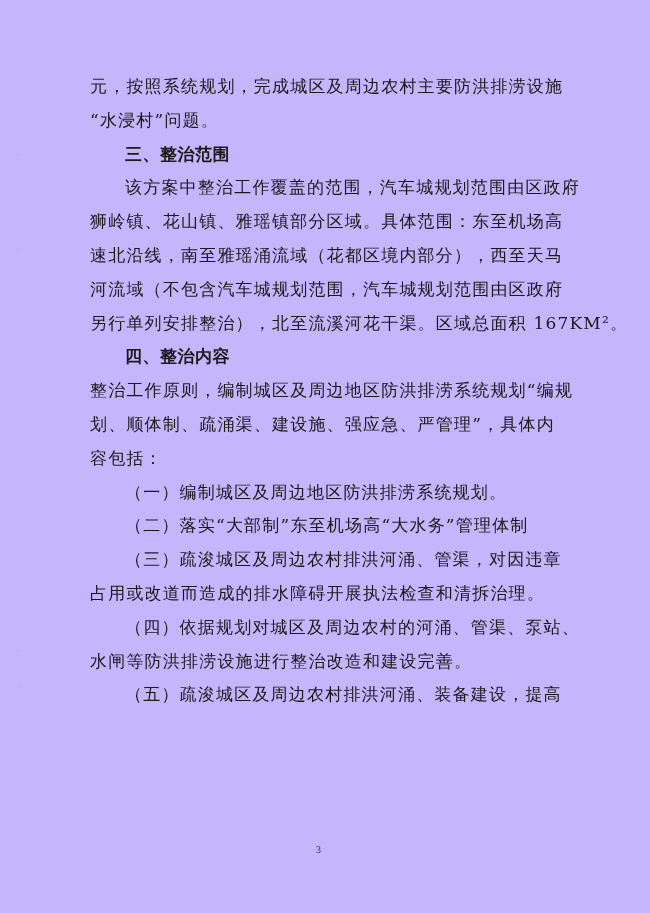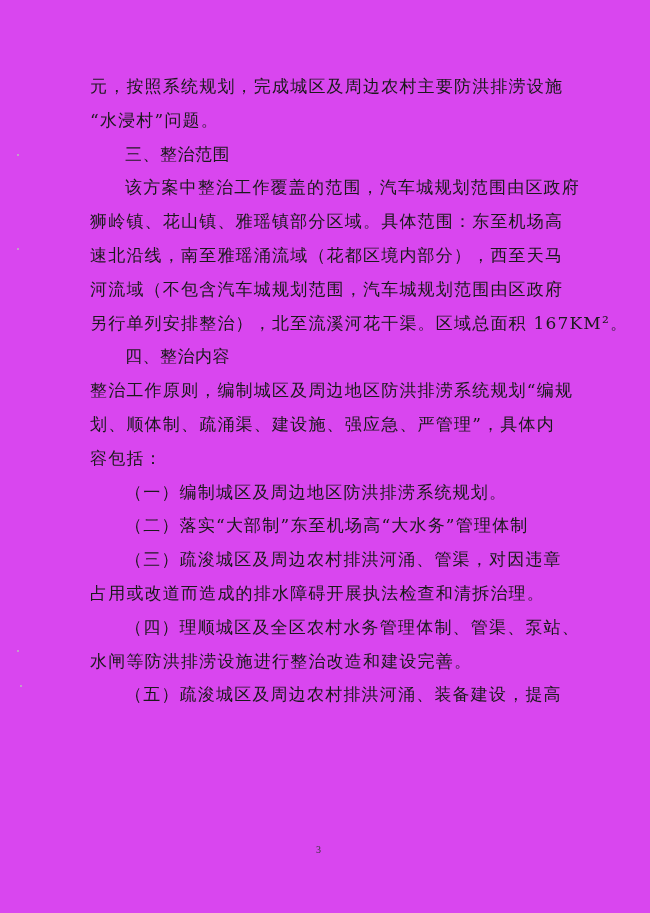--- a/index.html
+++ b/index.html
@@ -1,28 +1,28 @@
 <!DOCTYPE html>
 <html><head>
 <meta charset="utf-8">
 <style>
   html, body { margin: 0; padding: 0; background: #ffffff; }
   body { width: 650px; height: 913px; position: relative; overflow: hidden; }
   .page {
     position: absolute; left: 0; top: 0; width: 650px; height: 913px;
-    background: #d946ef;
+    background: #c4b5fd;
   }
   .body-text {
     position: absolute; left: 90px; top: 70px; width: 460px;
     font-family: "DejaVu Serif", "Liberation Serif", serif;
     font-size: 17px; line-height: 33.8px; color: #1a1a1a;
   }
   .line { height: 33.8px; white-space: nowrap; letter-spacing: 1.2px; }
   .indent { padding-left: 35px; }
-  .heading { font-family: "DejaVu Sans", "Liberation Sans", sans-serif; font-weight: normal; letter-spacing: 0.5px; }
+  .heading { font-family: "DejaVu Sans", "Liberation Sans", sans-serif; font-weight: bold; letter-spacing: 0.5px; }
   .page-number {
     position: absolute; left: 316px; top: 844px; font-size: 10px;
     font-family: "Liberation Serif", serif; color: #333;
   }
   .speck { position: absolute; width: 2px; height: 2px; background: #bbb; border-radius: 1px; }
 </style>
 </head>
 <body>
 
 <div class="page">
@@ -36,21 +36,21 @@
     <div class="line">河流域（不包含汽车城规划范围，汽车城规划范围由区政府</div>
     <div class="line">另行单列安排整治），北至流溪河花干渠。区域总面积 167KM²。</div>
     <div class="line indent heading">四、整治内容</div>
     <div class="line">整治工作原则，编制城区及周边地区防洪排涝系统规划“编规</div>
     <div class="line">划、顺体制、疏涌渠、建设施、强应急、严管理”，具体内</div>
     <div class="line">容包括：</div>
     <div class="line indent">（一）编制城区及周边地区防洪排涝系统规划。</div>
     <div class="line indent">（二）落实“大部制”东至机场高“大水务”管理体制</div>
     <div class="line indent">（三）疏浚城区及周边农村排洪河涌、管渠，对因违章</div>
     <div class="line">占用或改道而造成的排水障碍开展执法检查和清拆治理。</div>
-    <div class="line indent">（四）理顺城区及全区农村水务管理体制、管渠、泵站、</div>
+    <div class="line indent">（四）依据规划对城区及周边农村的河涌、管渠、泵站、</div>
     <div class="line">水闸等防洪排涝设施进行整治改造和建设完善。</div>
     <div class="line indent">（五）疏浚城区及周边农村排洪河涌、装备建设，提高</div>
   </div>
   <div class="speck" style="left:17px;top:154px"></div>
   <div class="speck" style="left:17px;top:248px"></div>
   <div class="speck" style="left:17px;top:650px"></div>
   <div class="speck" style="left:20px;top:685px"></div>
   <div class="page-number">3</div>
 </div>
 

